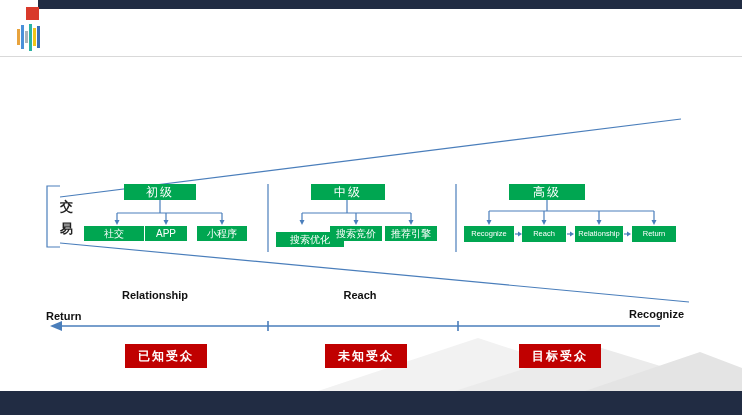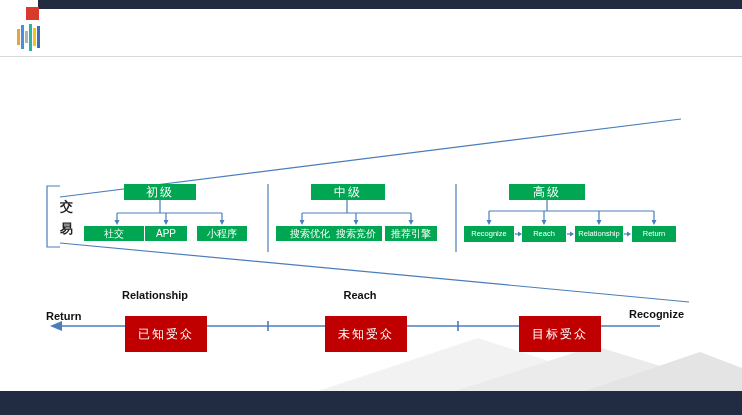--- a/index.html
+++ b/index.html
@@ -30,22 +30,22 @@
 
   .side-label{position:absolute;left:57px;top:196px;width:16px;font-size:13px;font-weight:bold;
     line-height:1.7;text-align:right;color:#222;word-break:break-all;}
 
   .gbox{position:absolute;background:var(--green,#00a651);color:#fff;font-weight:normal;
     display:flex;align-items:center;justify-content:center;text-align:center;box-sizing:border-box;}
   .lvl{height:16px;font-size:12px;letter-spacing:2px;}
   .child{height:15px;font-size:10px;}
   .rchild{height:16px;font-size:7.5px;line-height:1.05;word-break:break-all;padding:0 1px;}
 
-  .rbox{position:absolute;background:var(--red,#c00000);color:#fff;font-weight:normal;height:36px;
-    font-size:12px;letter-spacing:2px;display:flex;align-items:center;justify-content:center;}
+  .rbox{position:absolute;background:var(--red,#c00000);color:#fff;font-weight:bold;height:24px;
+    font-size:12px;letter-spacing:2px;display:flex;align-items:center;justify-content:center;margin-top:28px;}
 
   .upper-label{position:absolute;top:289px;width:100px;text-align:center;font-size:11px;font-weight:bold;color:#111;}
   .end-label{position:absolute;font-size:11px;font-weight:bold;color:#111;}
 
   .footer{position:absolute;left:0;bottom:0;width:742px;height:24px;background:var(--navy,#212c43);}
 </style>
 </head>
 <body>
 
 <div class="slide">
@@ -110,21 +110,21 @@
   <div class="side-label">交易</div>
 
   <div class="gbox lvl" style="left:124px;top:184px;width:72px">初级</div>
   <div class="gbox lvl" style="left:311px;top:184px;width:74px">中级</div>
   <div class="gbox lvl" style="left:509px;top:184px;width:76px">高级</div>
 
   <div class="gbox child" style="left:84px;top:226px;width:60px">社交</div>
   <div class="gbox child" style="left:145px;top:226px;width:42px">APP</div>
   <div class="gbox child" style="left:197px;top:226px;width:50px">小程序</div>
 
-  <div class="gbox child" style="left:276px;top:226px;width:68px">搜索优化</div>
+  <div class="gbox child" style="left:276px;top:232px;width:68px">搜索优化</div>
   <div class="gbox child" style="left:330px;top:226px;width:52px">搜索竞价</div>
   <div class="gbox child" style="left:385px;top:226px;width:52px">推荐引擎</div>
 
   <div class="gbox rchild" style="left:464px;top:226px;width:50px">Recognize</div>
   <div class="gbox rchild" style="left:522px;top:226px;width:44px">Reach</div>
   <div class="gbox rchild" style="left:575px;top:226px;width:48px">Relationship</div>
   <div class="gbox rchild" style="left:632px;top:226px;width:44px">Return</div>
 
   <div class="upper-label" style="left:105px">Relationship</div>
   <div class="upper-label" style="left:310px">Reach</div>

